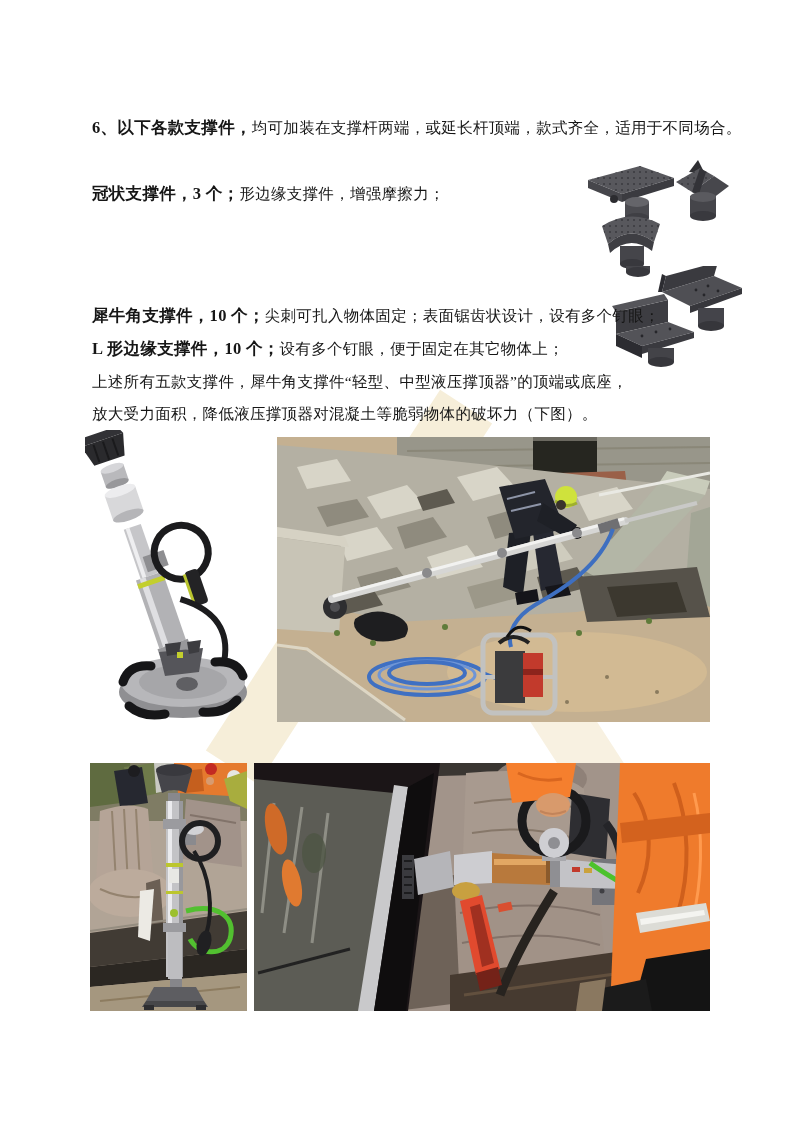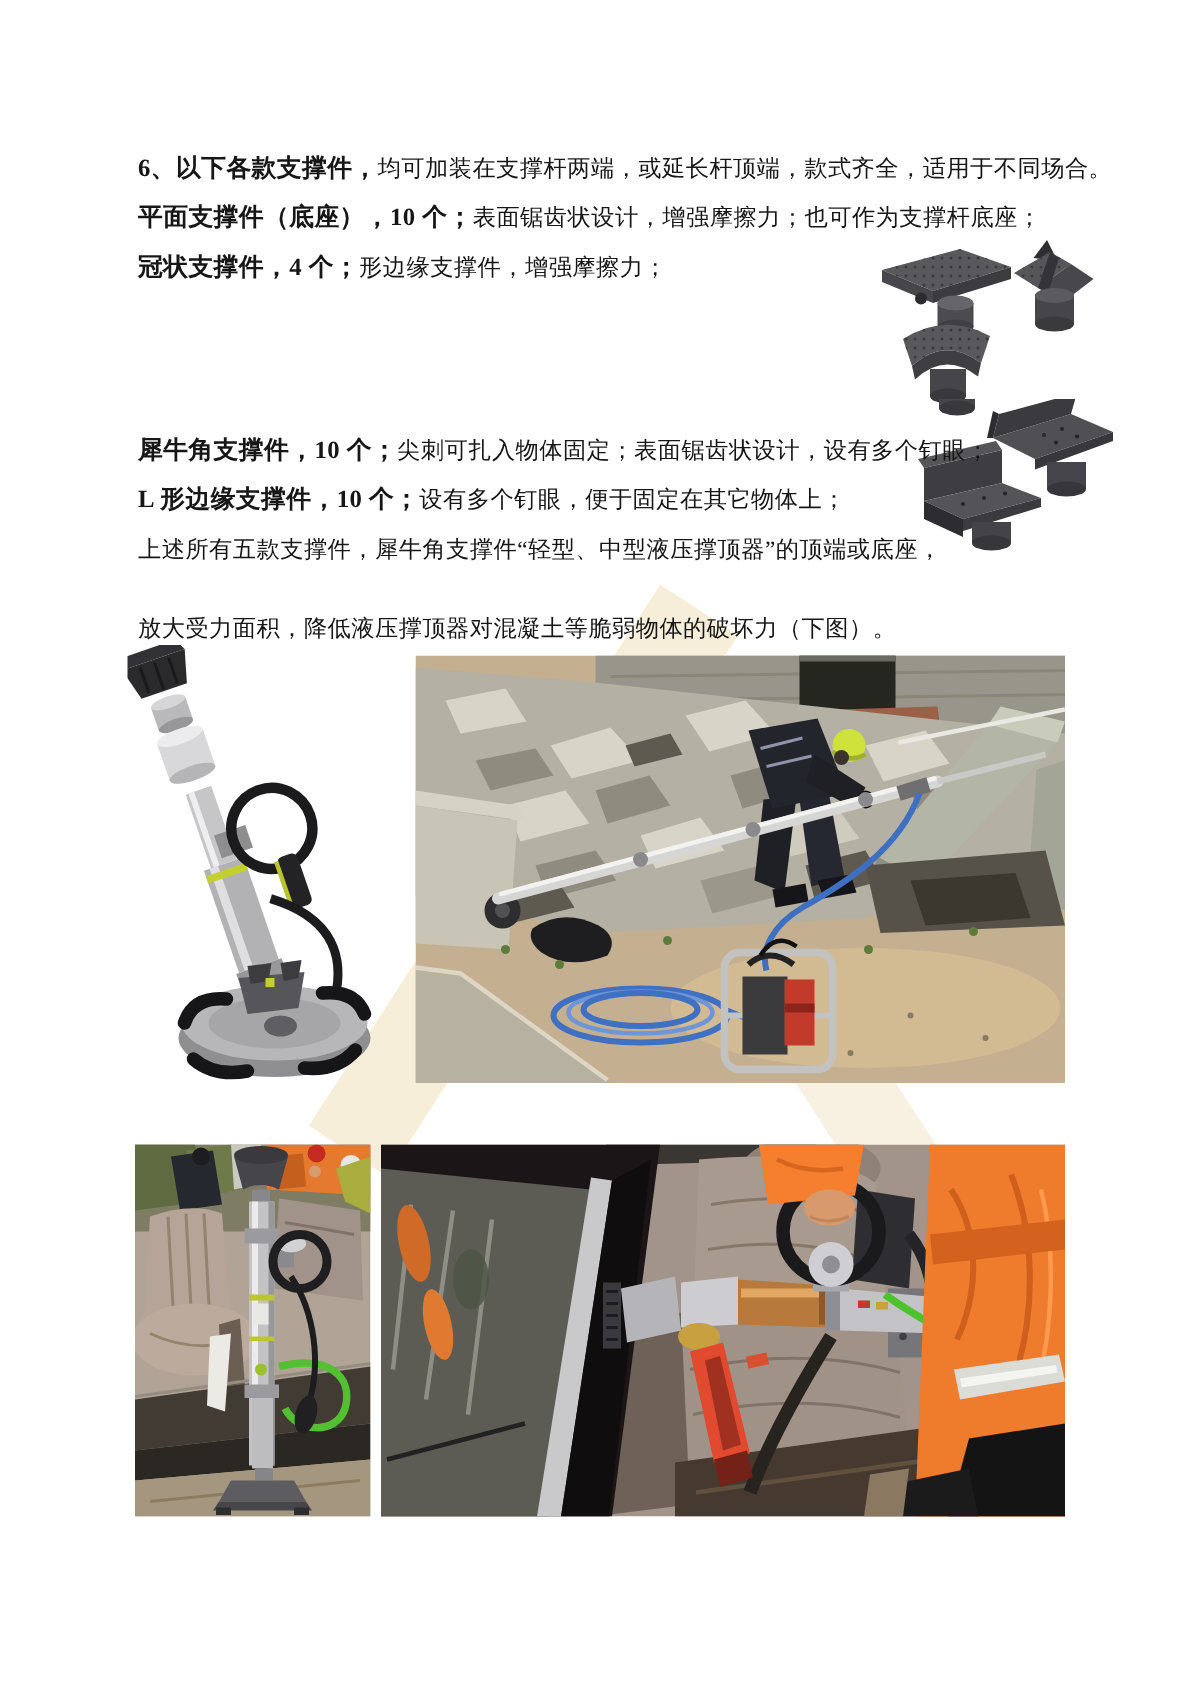--- a/index.html
+++ b/index.html
@@ -1,39 +1,38 @@
 <!DOCTYPE html>
 <html><head>
 <meta charset="utf-8">
 <style>
   html,body{margin:0;padding:0;background:#9a9a9a;}
   .page{position:relative;width:800px;height:1132px;margin:0 auto;background:#ffffff;overflow:hidden;
         font-family:"Liberation Serif","DejaVu Serif",serif;color:#161616;}
   .wm{position:absolute;z-index:0;}
   .fig{position:absolute;z-index:1;}
   .fig svg{display:block;}
-  .line{position:absolute;left:92px;z-index:2;white-space:nowrap;letter-spacing:.3px;}
+  .line{position:absolute;left:92px;z-index:2;white-space:nowrap;letter-spacing:.3px;margin-top:16px;}
   .line .b{font-weight:700;font-size:16.5px;}
   .line .r{font-size:15.5px;}
 </style>
 </head>
 <body>
 
 <div class="page">
 
   <div class="wm" style="left:318px;top:372px;width:62px;height:430px;transform:rotate(33deg);background:#f6eed9;"></div>
   <div class="wm" style="left:528px;top:560px;width:56px;height:300px;transform:rotate(-33deg);background:#f8f1e1;"></div>
 
   <div class="line" style="top:101px"><span class="b">6、以下各款支撑件，</span><span class="r">均可加装在支撑杆两端，或延长杆顶端，款式齐全，适用于不同场合。</span></div>
-  <div class="line" style="top:134px"><span class="b">平面支撑件（底座），10 个；</span><span class="r">表面锯齿状设计，增强摩擦力；也可作为支撑杆底座；</span></div>
-  <div class="line" style="top:167px"><span class="b">冠状支撑件，4 个；</span><span class="r">形边缘支撑件，增强摩擦力；</span></div>
+  <div class="line" style="top:167px"><span class="b">冠状支撑件，3 个；</span><span class="r">形边缘支撑件，增强摩擦力；</span></div>
   <div class="line" style="top:289px"><span class="b">犀牛角支撑件，10 个；</span><span class="r">尖刺可扎入物体固定；表面锯齿状设计，设有多个钉眼；</span></div>
   <div class="line" style="top:322px"><span class="b">L 形边缘支撑件，10 个；</span><span class="r">设有多个钉眼，便于固定在其它物体上；</span></div>
   <div class="line" style="top:356px"><span class="r">上述所有五款支撑件，犀牛角支撑件“轻型、中型液压撑顶器”的顶端或底座，</span></div>
-  <div class="line" style="top:409px"><span class="r">放大受力面积，降低液压撑顶器对混凝土等脆弱物体的破坏力（下图）。</span></div>
+  <div class="line" style="top:388px"><span class="r">放大受力面积，降低液压撑顶器对混凝土等脆弱物体的破坏力（下图）。</span></div>
 
   <div class="fig" style="left:578px;top:158px;width:152px;height:112px">
     <svg width="152" height="112" viewBox="0 0 152 112">
       <defs>
         <pattern id="dots1" width="6" height="6" patternUnits="userSpaceOnUse">
           <circle cx="2" cy="2" r="1" fill="#35353a"></circle>
         </pattern>
       </defs>
 
       <g>

